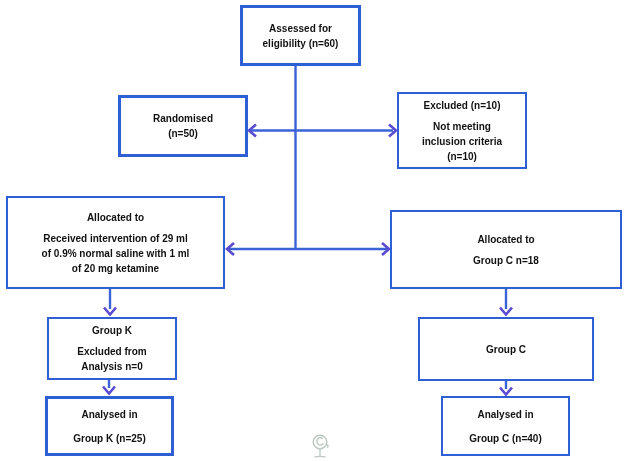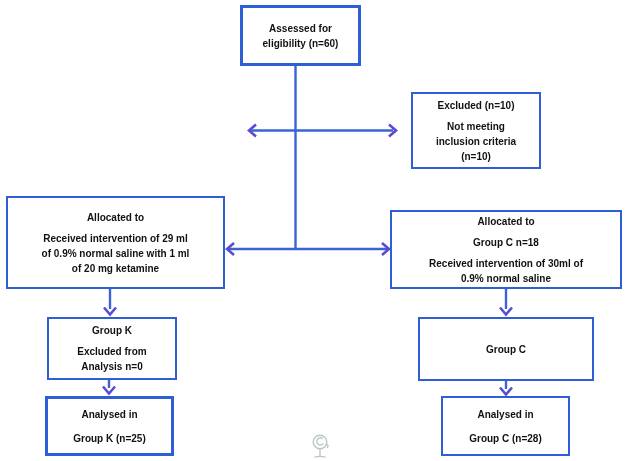--- a/index.html
+++ b/index.html
@@ -39,21 +39,21 @@
     line-height: 15px;
     white-space: pre-line;
   }
   .box .para {
     margin: 3px 3px;
   }
   .box.thick { border-width: 3px; }
 
   .box-assessed   { left: 240px; top: 5px;   width: 121px; height: 61px; }
   .box-randomised { left: 118px; top: 95px;  width: 130px; height: 62px; }
-  .box-excluded   { left: 411px; top: 92px;  width: 130px; height: 77px; }
+  .box-excluded   { left: 397px; top: 92px;  width: 130px; height: 77px; }
   .box-alloc-k    { left: 6px;   top: 196px; width: 219px; height: 93px; }
   .box-alloc-c    { left: 390px; top: 210px; width: 232px; height: 79px; }
   .box-excl-k     { left: 47px;  top: 317px; width: 130px; height: 63px; }
   .box-excl-c     { left: 418px; top: 317px; width: 176px; height: 64px; }
   .box-analysed-k { left: 45px;  top: 396px; width: 129px; height: 60px; }
   .box-analysed-c { left: 441px; top: 396px; width: 129px; height: 60px; }
   .box-analysed-k .para, .box-analysed-c .para { margin: 4.5px 3px; }
 </style>
 </head>
 <body>
@@ -88,55 +88,57 @@
       <path d="M320 448.8 L320 456.5"></path>
       <path d="M314.5 457.2 Q320 455.6 325.5 457.2"></path>
     </g>
   </svg>
 
   <div class="box box-assessed thick">
     <div class="para">Assessed for
 eligibility (n=60)</div>
   </div>
 
+  <div class="box box-randomised thick">
+    <div class="para">Randomised
+(n=50)</div>
+  </div>
 
   <div class="box box-excluded">
     <div class="para">Excluded (n=10)</div>
     <div class="para">Not meeting
 inclusion criteria
 (n=10)</div>
   </div>
 
   <div class="box box-alloc-k">
     <div class="para">Allocated to</div>
     <div class="para">Received intervention of 29 ml
 of 0.9% normal saline with 1 ml
 of 20 mg ketamine</div>
   </div>
 
   <div class="box box-alloc-c">
     <div class="para">Allocated to</div>
     <div class="para">Group C n=18</div>
-    <div class="para">Received intervention of 30ml of
-0.9% normal saline</div>
   </div>
 
   <div class="box box-excl-k">
     <div class="para">Group K</div>
     <div class="para">Excluded from
 Analysis n=0</div>
   </div>
 
   <div class="box box-excl-c">
     <div class="para">Group C</div>
   </div>
 
   <div class="box box-analysed-k thick">
     <div class="para">Analysed in</div>
     <div class="para">Group K (n=25)</div>
   </div>
 
   <div class="box box-analysed-c">
     <div class="para">Analysed in</div>
-    <div class="para">Group C (n=28)</div>
+    <div class="para">Group C (n=40)</div>
   </div>
 
 </div>
 
 </body></html>

